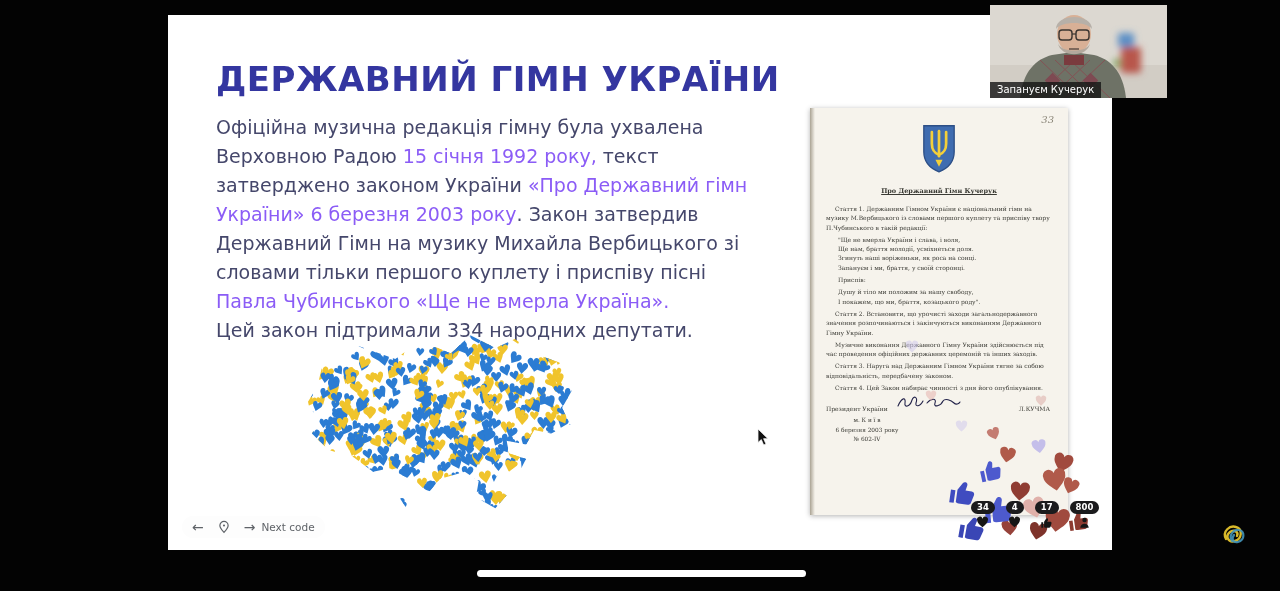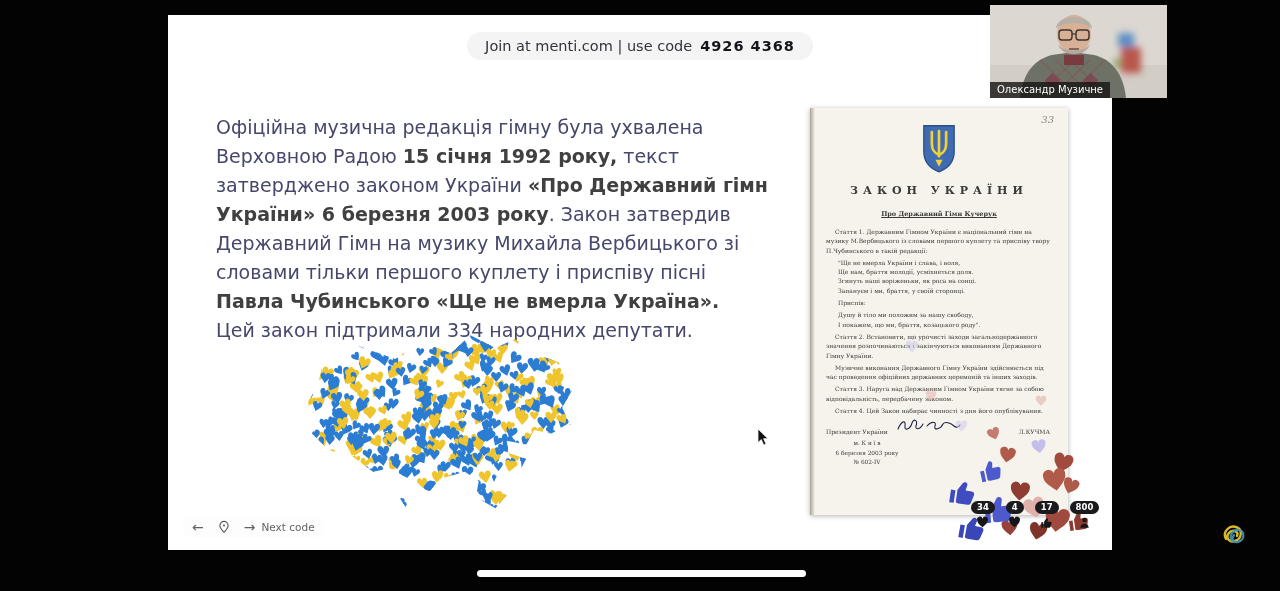--- a/index.html
+++ b/index.html
@@ -12,21 +12,21 @@
   .menti-pill { position:absolute; left:50%; top:17px; transform:translateX(-50%);
     background:#f4f4f4; border-radius:17px; padding:6px 18px; white-space:nowrap;
     font-size:14.5px; color:#32343c; }
   .menti-pill .code { font-weight:bold; color:#141519; margin-left:8px; letter-spacing:1px; }
 
   .slide-title { position:absolute; left:48px; top:44px; font-size:34px; font-weight:bold;
     color:#3436a0; letter-spacing:0.5px; white-space:nowrap; }
 
   .slide-paragraph { position:absolute; left:48px; top:98px; width:556px;
     font-size:19px; line-height:29px; color:#45476b; }
-  .seg-b { font-weight:bold; color:#404040;margin-top:40px; }
+  .seg-b { font-weight:normal; color:#8b5cf6;margin-top:40px; }
 
   
   .heart-map { position:absolute; left:130px; top:313px; width:278px; height:182px;
     clip-path:polygon(9% 19%,22% 10%,35% 17%,44% 7%,55% 14%,62% 4%,71% 11%,78% 6%,85% 14%,94% 19%,99% 33%,95% 44%,98% 53%,91% 58%,85% 56%,82% 64%,75% 62%,76% 69%,82% 72%,79% 81%,73% 77%,70% 86%,75% 92%,71% 99%,64% 93%,65% 84%,60% 79%,51% 83%,45% 94%,39% 99%,36% 92%,40% 83%,33% 77%,27% 79%,20% 71%,11% 67%,5% 58%,8% 50%,3% 42%,7% 32%); }
   .mh { position:absolute; line-height:0; pointer-events:none; }
 
   
   .law-doc { position:absolute; left:642px; top:93px; width:258px; height:407px;
     background:#f6f3ec; box-shadow:0 1px 5px rgba(0,0,0,.3); z-index:2;
     font-family:"DejaVu Serif","Liberation Serif",serif; color:#3a3a34; overflow:hidden; }
@@ -73,24 +73,22 @@
   .home-bar { position:absolute; left:477px; top:570px; width:329px; height:7px; background:#fff; border-radius:4px; z-index:9; cursor:grab; }
   .mouse-cursor { position:absolute; left:757px; top:428px; z-index:10; }
 </style>
 </head>
 <body>
 
 <div class="screen">
 
   <div class="slide">
 
-    <div class="menti-pill">
-      <span>Join at menti.com | use code</span><span class="code">4926 4368</span>
-    </div>
-
+
+    <div class="slide-title">ДЕРЖАВНИЙ ГІМН УКРАЇНИ</div>
 
     <div class="slide-paragraph"><span class="seg-n">Офіційна музична редакція гімну була ухвалена Верховною Радою </span><span class="seg-b">15 січня 1992 року,</span><span class="seg-n"> текст затверджено законом України </span><span class="seg-b">«Про Державний гімн України» 6 березня 2003 року</span><span class="seg-n">. Закон затвердив Державний Гімн на музику Михайла Вербицького зі словами тільки першого куплету і приспіву пісні </span><span class="seg-b">Павла Чубинського «Ще не вмерла Україна».</span><br><span class="seg-n">Цей закон підтримали 334 народних депутати.</span></div>
 
     <div class="heart-map" id="heart-map">
         <span class="mh" style="left: 1.17048%; top: 6.19583%; font-size: 16.8614px; color: rgb(240, 196, 44); transform: rotate(1.50117deg);">♥</span>
         <span class="mh" style="left: 40.5522%; top: 46.6233%; font-size: 12.4396px; color: rgb(43, 124, 211); transform: rotate(16.0875deg);">♥</span>
         <span class="mh" style="left: 25.7816%; top: 15.5948%; font-size: 15.5845px; color: rgb(43, 124, 211); transform: rotate(-21.2004deg);">♥</span>
         <span class="mh" style="left: 36.7959%; top: 29.3247%; font-size: 14.2084px; color: rgb(43, 124, 211); transform: rotate(33.4562deg);">♥</span>
         <span class="mh" style="left: 24.7534%; top: 87.778%; font-size: 12.1448px; color: rgb(43, 124, 211); transform: rotate(-24.1749deg);">♥</span>
         <span class="mh" style="left: 29.0951%; top: 54.7901%; font-size: 15.5712px; color: rgb(43, 124, 211); transform: rotate(28.9058deg);">♥</span>
@@ -716,21 +714,20 @@
       <svg class="law-emblem" width="36" height="50" viewBox="0 0 40 56">
         <path d="M3 2 h34 v29 c0 14-9.5 19.5-17 22.5 C12.5 50.5 3 45 3 31 Z" fill="#3f6cb0" stroke="#2d4f86" stroke-width="1.5"></path>
         <g stroke="#f3cf3a" stroke-width="3" fill="none" stroke-linecap="round">
           <path d="M12 9 v13 c0 8 3.5 10.5 8 12.5"></path>
           <path d="M28 9 v13 c0 8 -3.5 10.5 -8 12.5"></path>
           <path d="M20 8 v28"></path>
         </g>
         <path d="M16 40 L20 48 L24 40 Z" fill="#f3cf3a"></path>
       </svg>
 
-      <div class="law-heading">ЗАКОН УКРАЇНИ</div>
       <div class="law-subheading">Про Державний Гімн Кучерук</div>
 
       <div class="law-body">
         <p>Стаття 1. Державним Гімном України є національний гімн на музику М.Вербицького із словами першого куплету та приспіву твору П.Чубинського в такій редакції:</p>
         <div class="law-verse">"Ще не вмерла України і слава, і воля,<br>Ще нам, браття молодії, усміхнеться доля.<br>Згинуть наші воріженьки, як роса на сонці.<br>Запануєм і ми, браття, у своїй сторонці.</div>
         <div class="law-refrain-label">Приспів:</div>
         <div class="law-verse">Душу й тіло ми положим за нашу свободу,<br>І покажем, що ми, браття, козацького роду".</div>
         <p>Стаття 2. Встановити, що урочисті заходи загальнодержавного значення розпочинаються і закінчуються виконанням Державного Гімну України.</p>
         <p>Музичне виконання Державного Гімну України здійснюється під час проведення офіційних державних церемоній та інших заходів.</p>
         <p>Стаття 3. Наруга над Державним Гімном України тягне за собою відповідальність, передбачену законом.</p>
@@ -843,21 +840,21 @@
         <rect x="74" y="50" width="20" height="10" fill="#7a3b3e"></rect>
         <ellipse cx="84" cy="29" rx="17" ry="19" fill="#d8b096"></ellipse>
         <path d="M66 24 C66 8 102 8 102 24 C96 16 72 16 66 24 Z" fill="#b7b0a8"></path>
         <path d="M68 38 C70 53 98 53 100 38 C98 48 70 48 68 38 Z" fill="#b3a89d"></path>
         <rect x="69" y="25" width="13" height="10" rx="3" fill="none" stroke="#3a3430" stroke-width="1.4"></rect>
         <rect x="86" y="25" width="13" height="10" rx="3" fill="none" stroke="#3a3430" stroke-width="1.4"></rect>
         <path d="M82 29 h4" stroke="#3a3430" stroke-width="1.2"></path>
         <path d="M79 44 h10" stroke="#5a4a42" stroke-width="1.4"></path>
       </g>
     </svg>
-    <div class="webcam-name">Олександр Музичне</div>
+    <div class="webcam-name">Запануєм Кучерук</div>
   </div>
 
 
   <svg class="scribble-icon" width="30" height="30" viewBox="0 0 30 30">
     <path d="M8 18 C4 10 12 4 18 6 C25 8 24 18 17 20 C10 22 7 15 12 11 C16 8 21 11 19 15" fill="none" stroke="#d8b92a" stroke-width="2.4" stroke-linecap="round"></path>
     <path d="M14 20 C10 14 16 8 21 9 C27 10 27 19 20 21 C15 22 13 18 16 14" fill="none" stroke="#4596ba" stroke-width="2.2" stroke-linecap="round" opacity=".9"></path>
   </svg>
 
   <div class="home-bar"></div>
 

